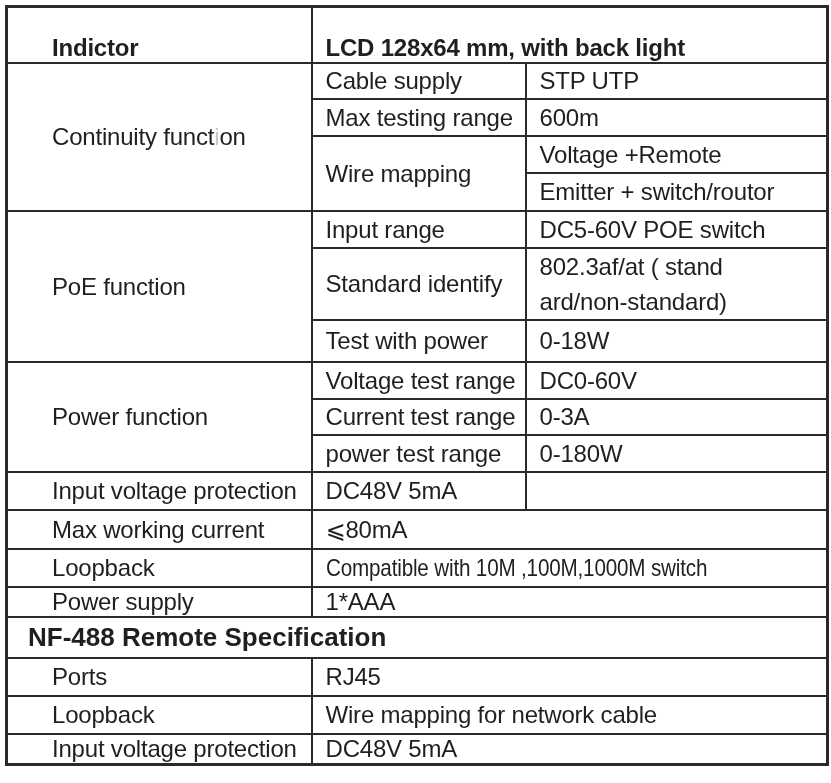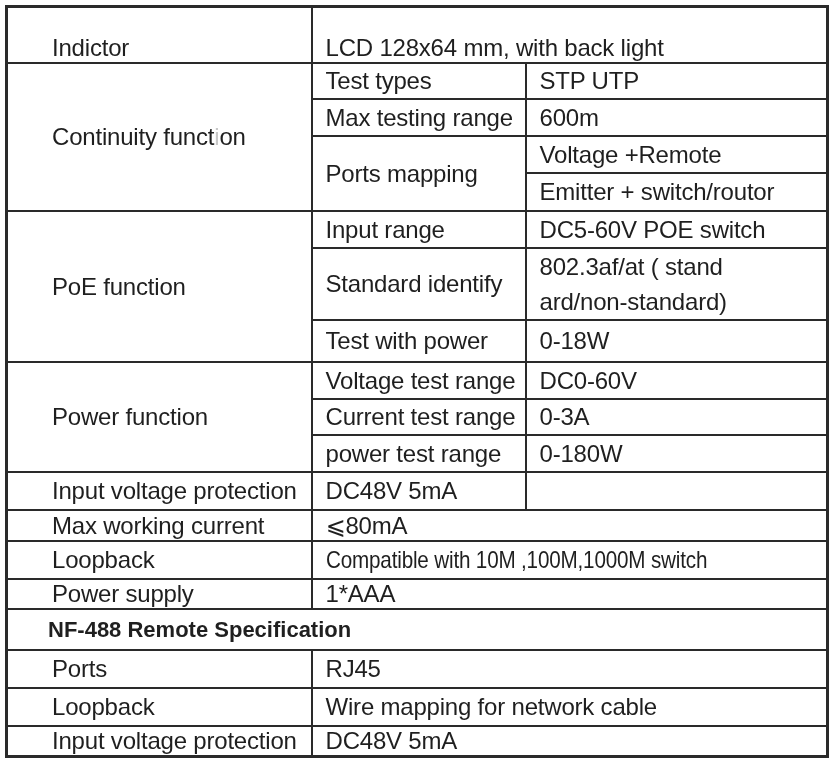--- a/index.html
+++ b/index.html
@@ -36,34 +36,34 @@
     overflow: hidden;
     color: #1f1f1f;
   }
   td.c1 { padding-left: 44px; }
   td.multiline {
     white-space: pre-line;
     line-height: 35px;
   }
   td.header-cell {
     font-weight: bold;
-    font-size: 22px;
-    padding-left: 40px;
+    font-size: 26px;
+    padding-left: 20px;
     letter-spacing: 0;
   }
-  tr.first-row td { padding-top: 26px; }
+  tr.first-row td { padding-top: 26px; font-weight: bold; }
   .faint { color: #c8c8c8; }
   .narrow {
     display: inline-block;
     transform: scaleX(0.86);
     transform-origin: left center;
   }
   
   .h52{height:52px} .h36{height:36px} .h37{height:37px} .h38{height:38px}
-  .h39{height:31px} .h40{height:24px} .h41{height:41px} .h42{height:42px}
+  .h39{height:39px} .h40{height:24px} .h41{height:41px} .h42{height:42px}
   .h71{height:71px}
 </style>
 </head>
 <body>
 
 <div class="page">
   <table class="spec">
     <colgroup>
       <col style="width:305px">
       <col style="width:214px">
@@ -71,29 +71,29 @@
     </colgroup>
     <tbody>
 
       <tr class="h52 first-row">
         <td class="c1">Indictor</td>
         <td colspan="2">LCD 128x64 mm, with back light</td>
       </tr>
 
       <tr class="h36">
         <td class="c1" rowspan="4"><span>Continuity funct</span><span class="faint">i</span><span>on</span></td>
-        <td>Test types</td>
+        <td>Cable supply</td>
         <td>STP UTP</td>
       </tr>
       <tr class="h37">
         <td>Max testing range</td>
         <td>600m</td>
       </tr>
       <tr class="h37">
-        <td rowspan="2">Ports mapping</td>
+        <td rowspan="2">Wire mapping</td>
         <td>Voltage +Remote</td>
       </tr>
       <tr class="h38">
         <td>Emitter + switch/routor</td>
       </tr>
 
       <tr class="h37">
         <td class="c1" rowspan="3">PoE function</td>
         <td>Input range</td>
         <td>DC5-60V POE switch</td>

